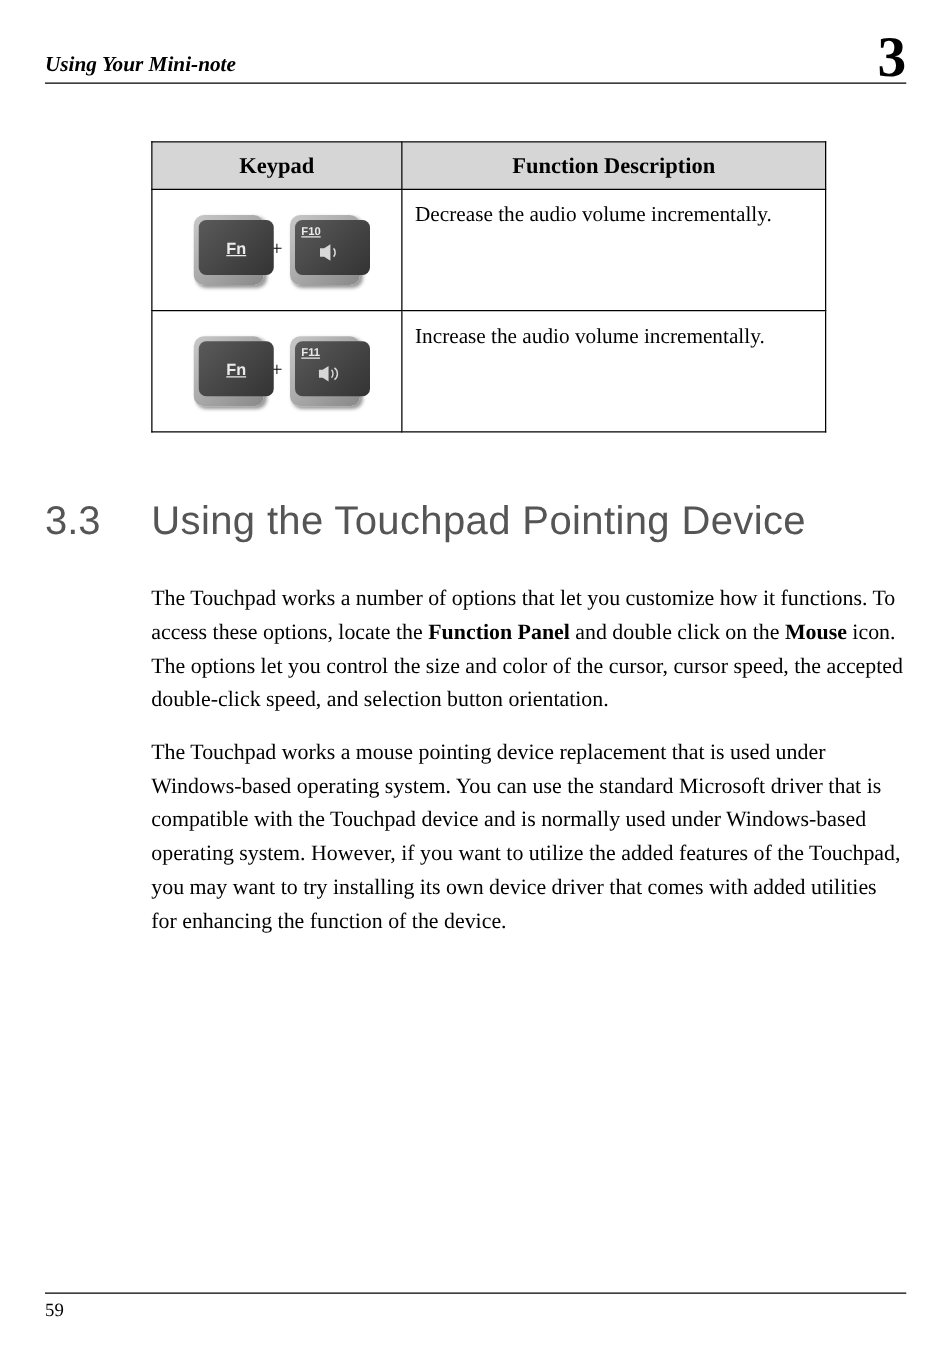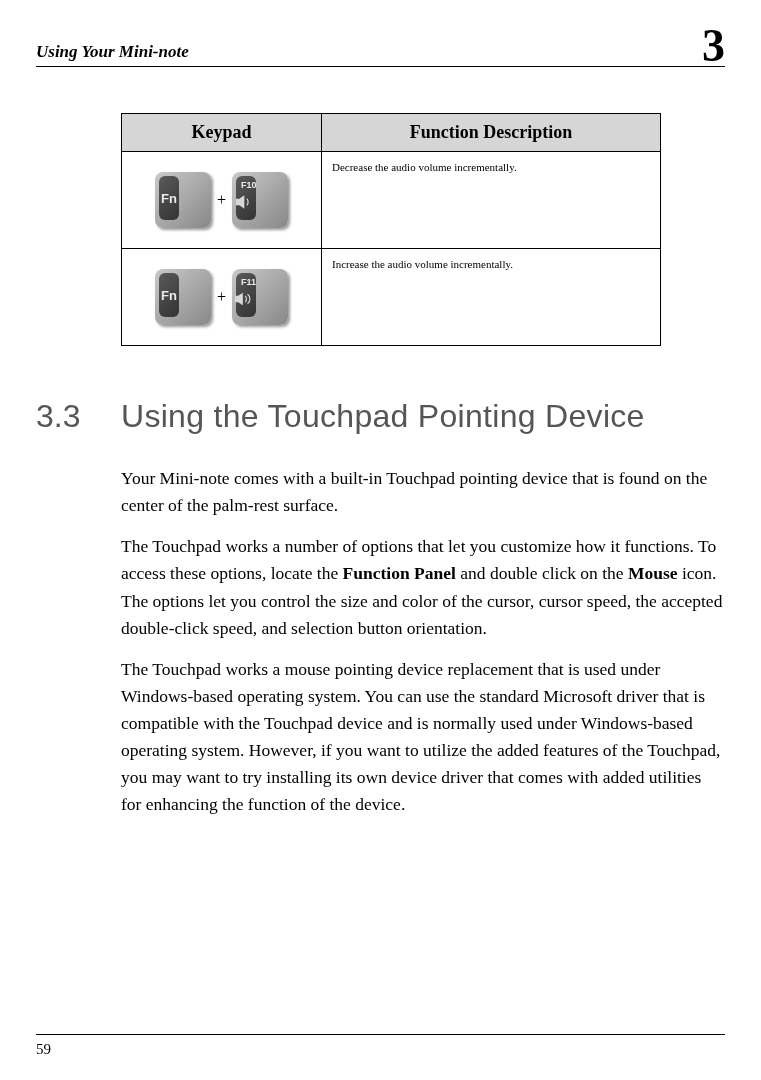--- a/index.html
+++ b/index.html
@@ -79,34 +79,35 @@
       width: 56px;
       height: 56px;
       border-radius: 8px;
       background: linear-gradient(135deg, #c9c9c9, #888);
       position: absolute;
       top: 0;
       left: 0;
       box-shadow: 2px 2px 3px rgba(0,0,0,0.4);
     }
     .key-inner {
-      width: 20px;
+      width: 60px;
       height: 44px;
       border-radius: 6px;
       background: linear-gradient(135deg, #5a5a5a, #333);
       position: absolute;
       top: 4px;
       left: 4px;
       display: flex;
       align-items: center;
       justify-content: center;
       color: #eaeaea;
       font-family: Arial, sans-serif;
       font-size: 13px;
       font-weight: bold;
+      text-decoration: underline;
     }
     .key-inner.fkey {
       flex-direction: column;
       gap: 1px;
       align-items: flex-start;
       justify-content: flex-start;
       padding: 4px 5px;
       font-size: 9px;
     }
     .key-inner.fkey .f-label {
@@ -117,21 +118,21 @@
       align-self: center;
       margin-top: 4px;
     }
     .plus {
       font-size: 16px;
       font-family: "Times New Roman", serif;
       margin: 0 2px;
     }
     .desc-cell {
       font-family: "Times New Roman", serif;
-      font-size: 11px;
+      font-size: 17px;
       line-height: 1.4;
       margin-top: 34px;
     }
     .section-row {
       display: flex;
       align-items: baseline;
       margin-left: -85px;
       margin-bottom: 30px;
     }
     .section-num {
@@ -240,21 +241,20 @@
       </tr>
     </tbody>
   </table>
 
   <div class="section-row">
     <span class="section-num">3.3</span>
     <span class="section-title">Using the Touchpad Pointing Device</span>
   </div>
 
   <div class="body-text">
-    <p>Your Mini-note comes with a built-in Touchpad pointing device that is found on the center of the palm-rest surface.</p>
     <p>
       <span>The Touchpad works a number of options that let you customize how it functions. To access these options, locate the </span><strong>Function Panel</strong><span> and double click on the </span><strong>Mouse</strong><span> icon. The options let you control the size and color of the cursor, cursor speed, the accepted double-click speed, and selection button orientation.</span>
     </p>
     <p>The Touchpad works a mouse pointing device replacement that is used under Windows-based operating system. You can use the standard Microsoft driver that is compatible with the Touchpad device and is normally used under Windows-based operating system. However, if you want to utilize the added features of the Touchpad, you may want to try installing its own device driver that comes with added utilities for enhancing the function of the device.</p>
   </div>
 
 </div>
 
 <div class="footer">
   <span>59</span>

